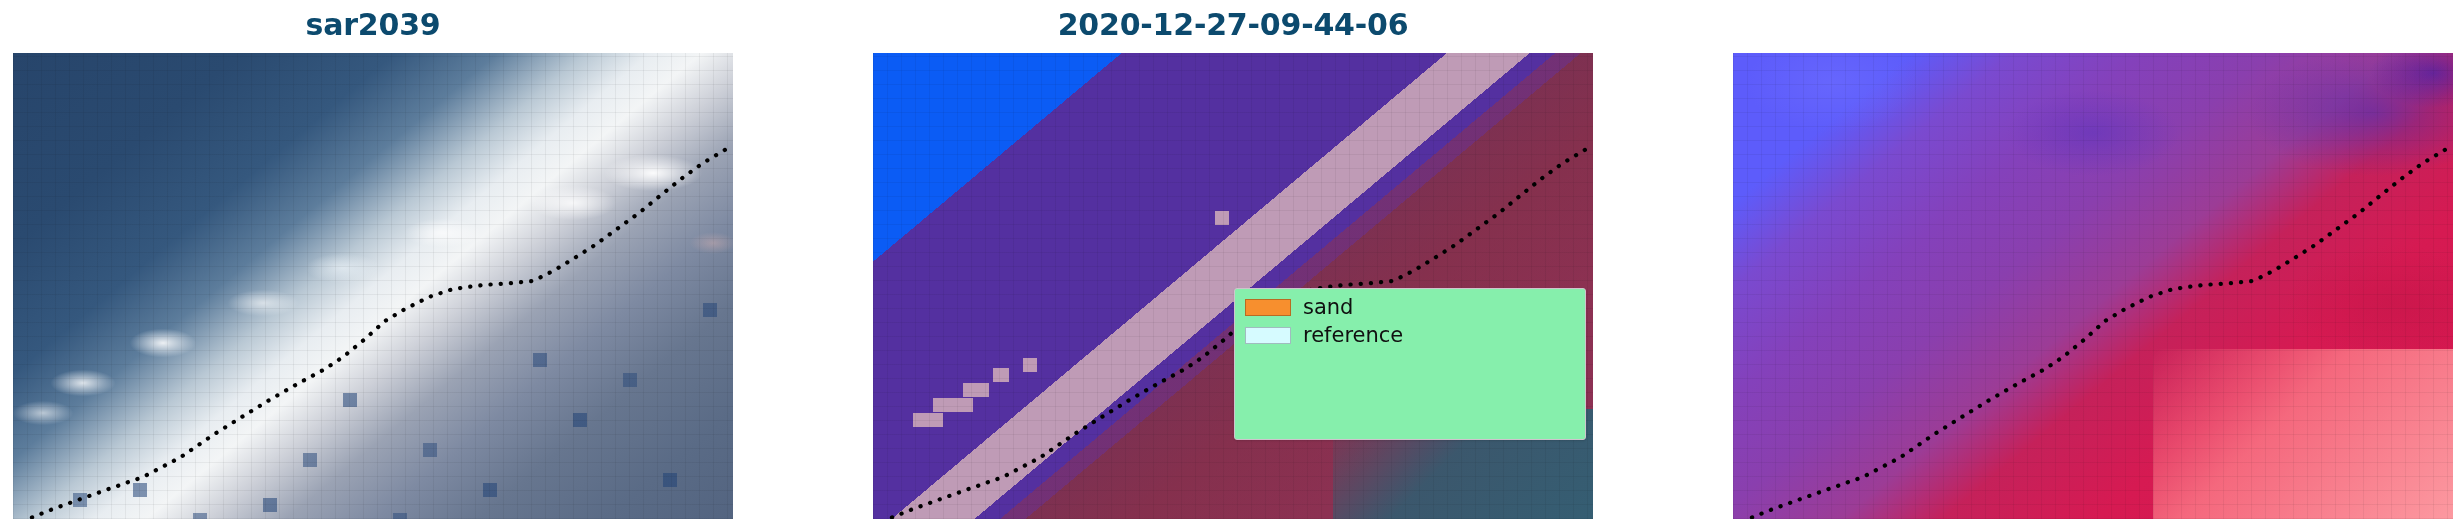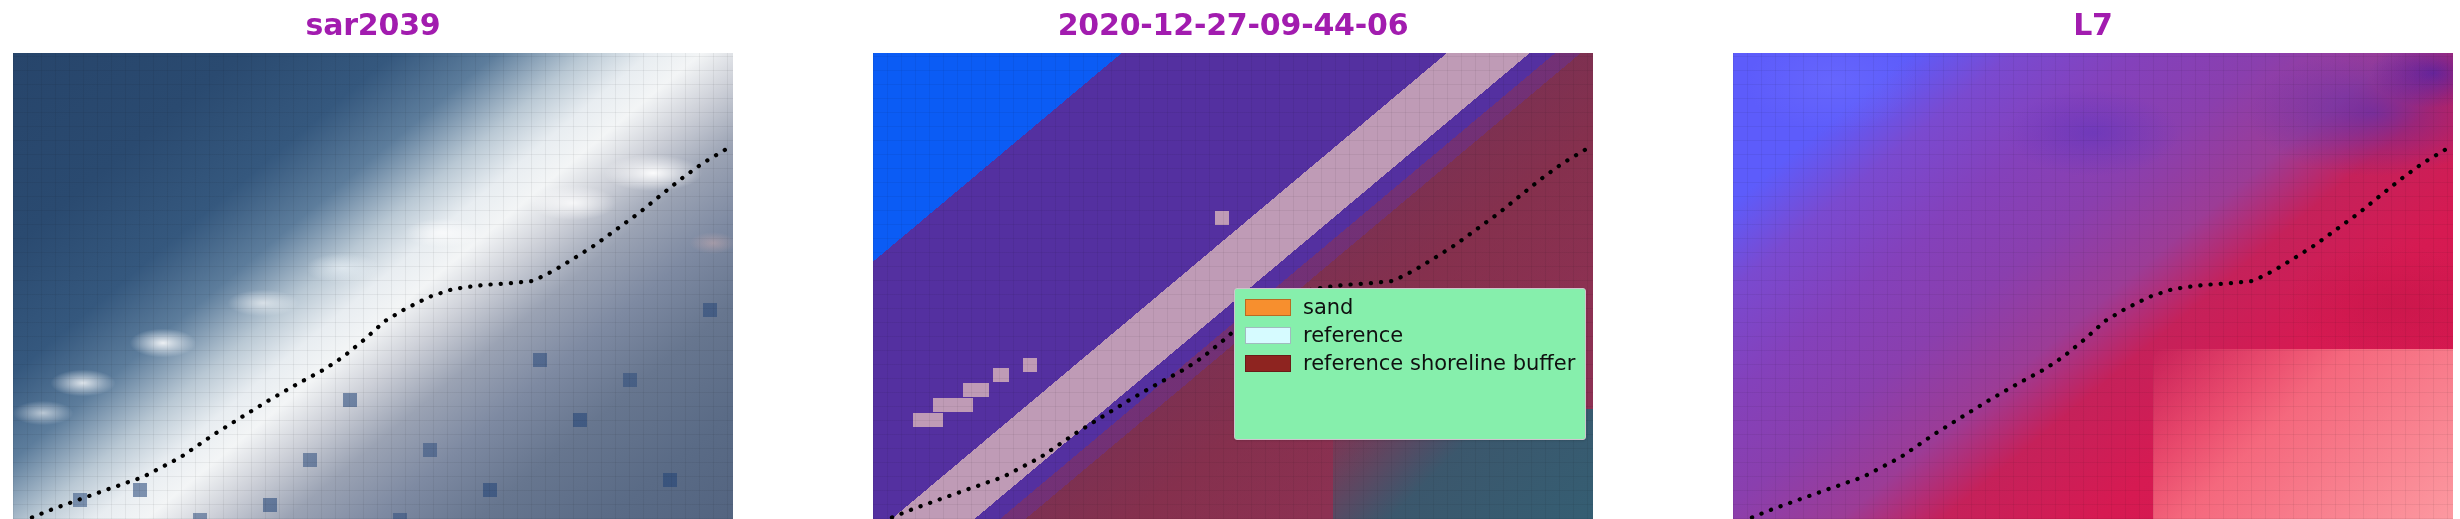--- a/index.html
+++ b/index.html
@@ -34,21 +34,21 @@
   #panel-2 { left: 873px; }
   #panel-3 { left: 1733px; }
 
   .panel-title {
     position: absolute;
     top: 6px;
     width: 720px;
     text-align: center;
     font-size: 30px;
     font-weight: bold;
-    color: #a21caf;
+    color: #0c4a6e;
     letter-spacing: -0.2px;
     line-height: 38px;
     white-space: nowrap;
   }
   #title-1 { left: 13px; }
   #title-2 { left: 873px; }
   #title-3 { left: 1733px; }
 
   .raster {
     position: absolute;
@@ -255,21 +255,20 @@
     white-space: nowrap;
   }
 </style>
 </head>
 <body>
 
 <div class="figure">
 
   <div class="panel-title" id="title-1">sar2039</div>
   <div class="panel-title" id="title-2">2020-12-27-09-44-06</div>
-  <div class="panel-title" id="title-3">L7</div>
 
   <div class="panel" id="panel-1">
     <div class="raster p1-base"></div>
     <div class="raster p1-surf"></div>
     <div class="raster p1-specks"></div>
     <div class="raster pixelate"></div>
     <svg class="shoreline-svg" viewBox="0 0 720 466" preserveAspectRatio="none">
       <path class="shoreline-path" d="M 0 472 L 40 456 L 90 438 L 130 424 L 168 404 L 200 382 L 232 362 L 258 346 L 286 330 L 312 316 L 330 304 L 352 286 L 372 268 L 392 256 L 416 244 L 440 236 L 470 232 L 500 230 L 520 228 L 540 218 L 560 206 L 582 192 L 604 176 L 626 160 L 648 142 L 668 126 L 690 110 L 710 98 L 720 92"></path>
     </svg>
   </div>
@@ -303,20 +302,16 @@
       <span class="legend-label">sand</span>
     </div>
 
     <div class="legend-row">
       <span class="legend-swatch" style="background:#d6fbff"></span>
       <span class="legend-label">reference</span>
     </div>
 
 
 
-    <div class="legend-row">
-      <span class="legend-swatch" style="background:#8e2420"></span>
-      <span class="legend-label">reference shoreline buffer</span>
-    </div>
 
   </div>
 
 </div>
 
 </body></html>

